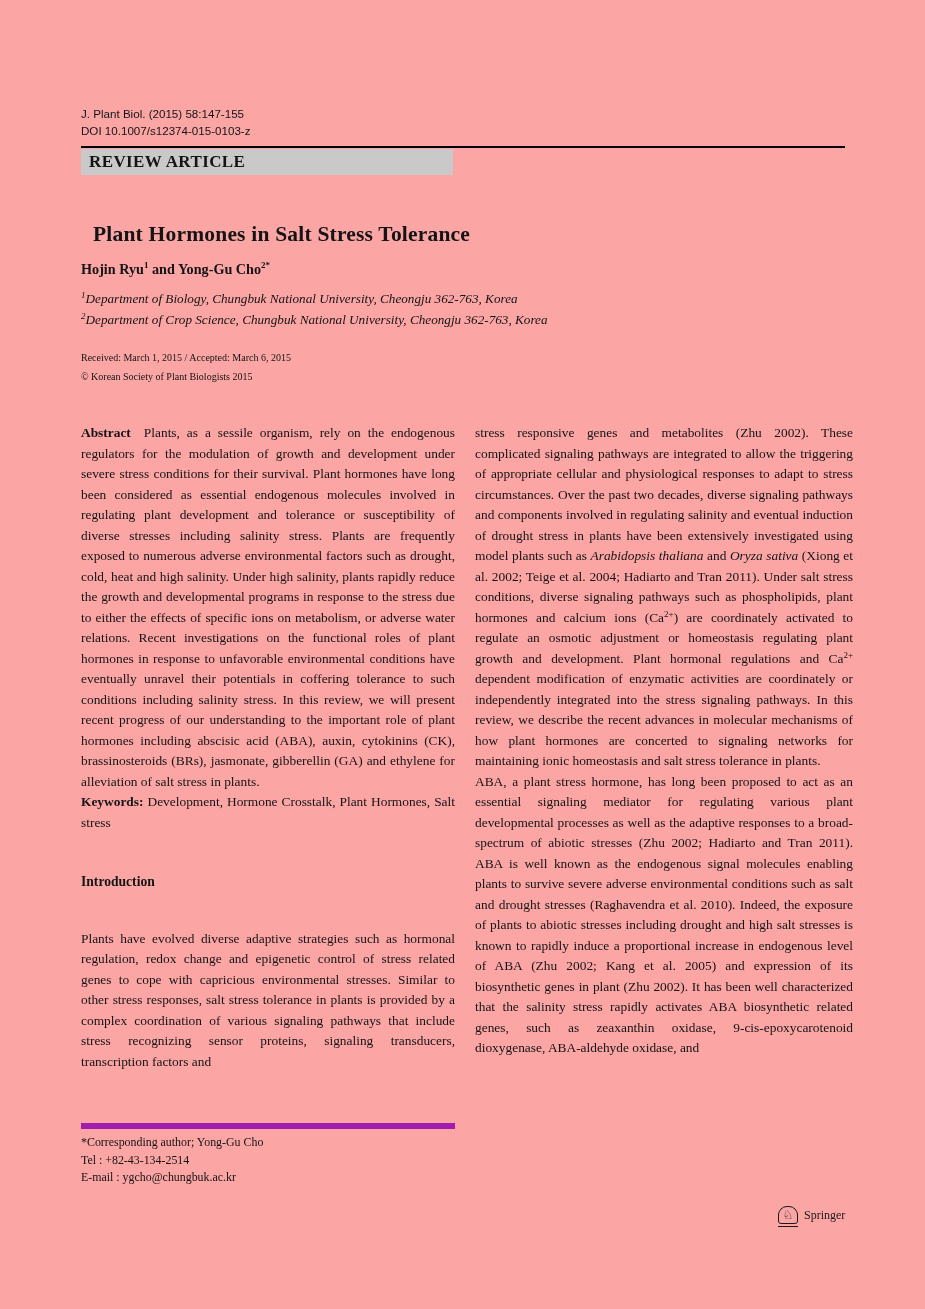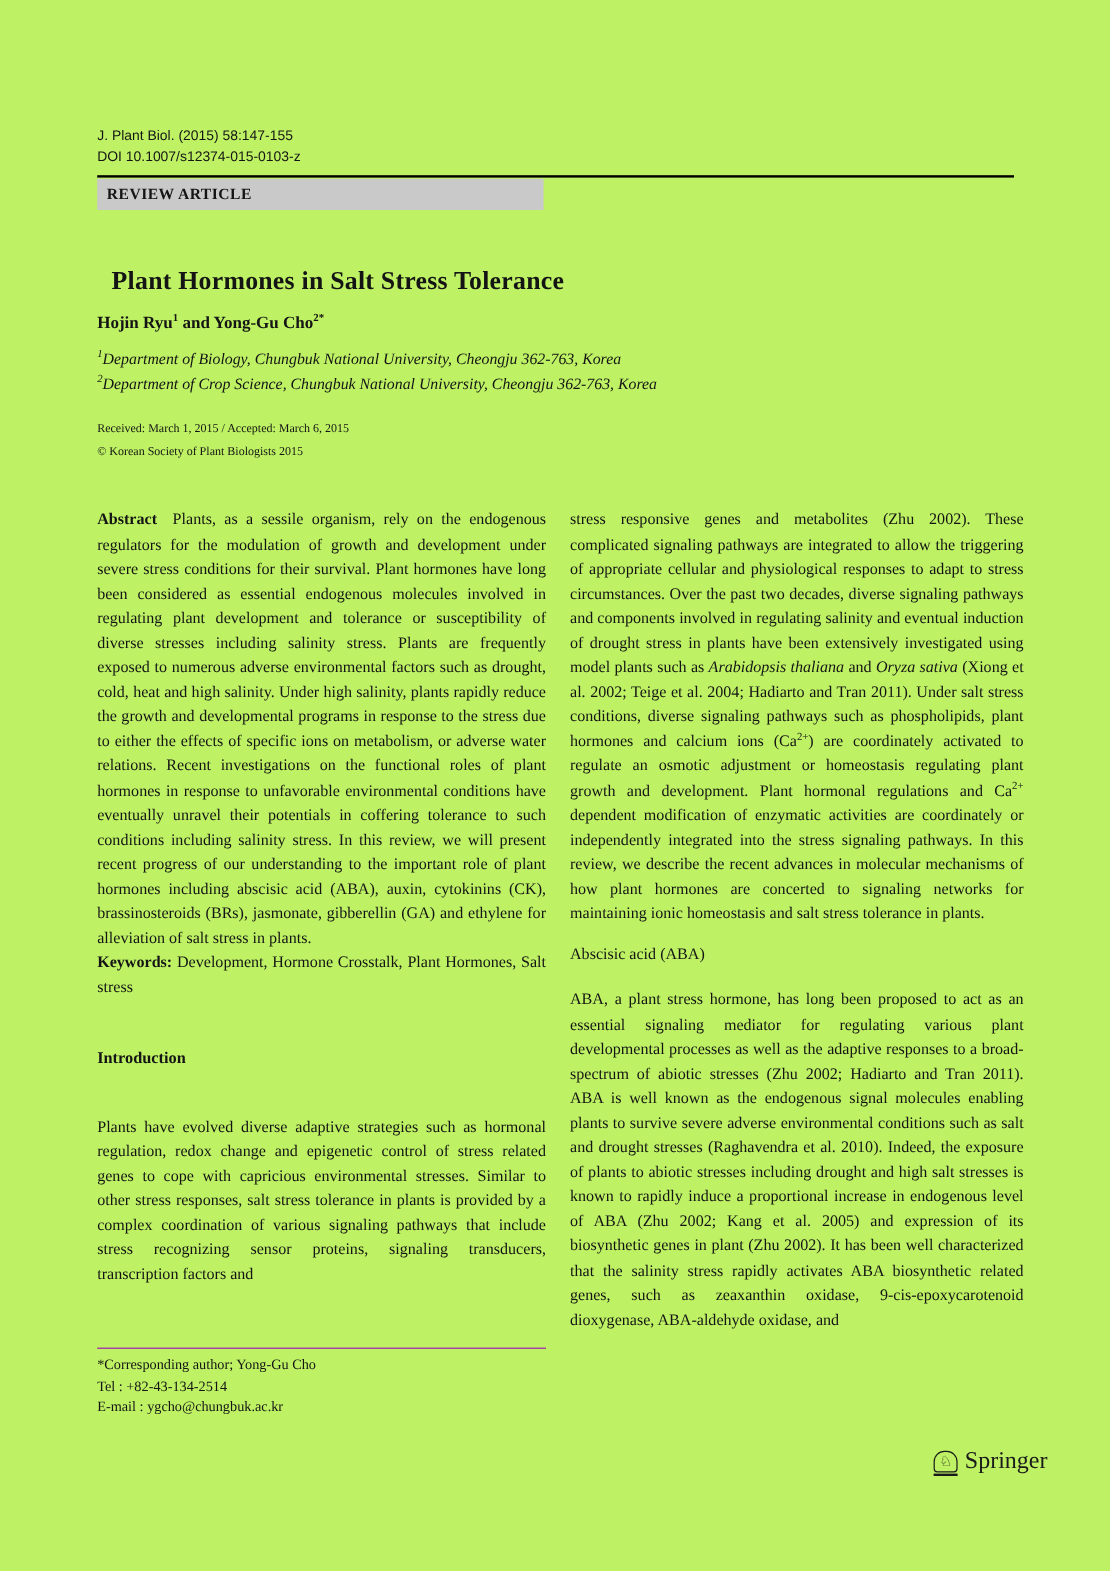--- a/index.html
+++ b/index.html
@@ -1,20 +1,20 @@
 <!DOCTYPE html>
 <html><head>
 <meta charset="utf-8">
 <style>
   html, body { margin: 0; padding: 0; background: #ffffff; }
   .page {
     position: relative;
     width: 925px;
     height: 1309px;
-    background: #bef264;
+    background: #fca5a5;
     font-family: "Liberation Serif", serif;
     color: #141414;
     overflow: hidden;
   }
   .header-block {
     position: absolute;
     left: 81px; top: 106px;
     font-family: "Liberation Sans", sans-serif;
     font-size: 11.6px;
     line-height: 16.5px;
@@ -27,21 +27,21 @@
     background: #000000;
   }
   .review-box {
     position: absolute;
     left: 81px; top: 149px;
     width: 372px; height: 26px;
     display: flex; align-items: center;
   }
   .review-box .rb-label {
     font-weight: bold;
-    font-size: 13px;
+    font-size: 17px;
     letter-spacing: 0.4px;
     padding-left: 8px;
   }
   .paper-title {
     position: absolute;
     left: 81px; top: 210px;
     font-size: 21.5px;
     font-weight: bold;
     letter-spacing: 0.2px;
   }
@@ -87,21 +87,21 @@
   .sub-heading {
     margin-top: 13px;
     margin-bottom: 18px;
     text-align: left;
   }
   .para { margin: 0; }
   .footnote {
     position: absolute;
     left: 81px; top: 1123px;
     width: 374px;
-    border-top: 1px solid #a21caf;
+    border-top: 6px solid #a21caf;
     padding-top: 5px;
     font-size: 11.9px;
     line-height: 17.5px;
     text-align: left;
   }
   .springer-logo {
     position: absolute;
     left: 778px; top: 1206px;
     display: flex;
     align-items: center;
@@ -118,21 +118,21 @@
     color: #1a1a1a;
   }
   .springer-icon::after {
     content: "";
     position: absolute;
     left: -1px; right: -1px; bottom: -4px;
     height: 1.5px;
     background: #1a1a1a;
   }
   .springer-name {
-    font-size: 20px;
+    font-size: 12px;
     color: #1a1a1a;
   }
 </style>
 </head>
 <body>
 
 <div class="page">
 
   <div class="header-block">
     <div>J. Plant Biol. (2015) 58:147-155</div>
@@ -161,21 +161,20 @@
 
   <div class="col col-left">
     <p class="para"><span class="abstract-label">Abstract</span><span>Plants, as a sessile organism, rely on the endogenous regulators for the modulation of growth and development under severe stress conditions for their survival. Plant hormones have long been considered as essential endogenous molecules involved in regulating plant development and tolerance or susceptibility of diverse stresses including salinity stress. Plants are frequently exposed to numerous adverse environmental factors such as drought, cold, heat and high salinity. Under high salinity, plants rapidly reduce the growth and developmental programs in response to the stress due to either the effects of specific ions on metabolism, or adverse water relations. Recent investigations on the functional roles of plant hormones in response to unfavorable environmental conditions have eventually unravel their potentials in coffering tolerance to such conditions including salinity stress. In this review, we will present recent progress of our understanding to the important role of plant hormones including abscisic acid (ABA), auxin, cytokinins (CK), brassinosteroids (BRs), jasmonate, gibberellin (GA) and ethylene for alleviation of salt stress in plants.</span></p>
     <p class="para keywords-block"><span class="kw-label">Keywords:</span><span> Development, Hormone Crosstalk, Plant Hormones, Salt stress</span></p>
     <div class="intro-heading">Introduction</div>
     <p class="para">Plants have evolved diverse adaptive strategies such as hormonal regulation, redox change and epigenetic control of stress related genes to cope with capricious environmental stresses. Similar to other stress responses, salt stress tolerance in plants is provided by a complex coordination of various signaling pathways that include stress recognizing sensor proteins, signaling transducers, transcription factors and</p>
   </div>
 
   <div class="col col-right">
     <p class="para"><span>stress responsive genes and metabolites (Zhu 2002). These complicated signaling pathways are integrated to allow the triggering of appropriate cellular and physiological responses to adapt to stress circumstances. Over the past two decades, diverse signaling pathways and components involved in regulating salinity and eventual induction of drought stress in plants have been extensively investigated using model plants such as </span><i>Arabidopsis thaliana</i><span> and </span><i>Oryza sativa</i><span> (Xiong et al. 2002; Teige et al. 2004; Hadiarto and Tran 2011). Under salt stress conditions, diverse signaling pathways such as phospholipids, plant hormones and calcium ions (Ca</span><sup>2+</sup><span>) are coordinately activated to regulate an osmotic adjustment or homeostasis regulating plant growth and development. Plant hormonal regulations and Ca</span><sup>2+</sup><span> dependent modification of enzymatic activities are coordinately or independently integrated into the stress signaling pathways. In this review, we describe the recent advances in molecular mechanisms of how plant hormones are concerted to signaling networks for maintaining ionic homeostasis and salt stress tolerance in plants.</span></p>
-    <div class="sub-heading">Abscisic acid (ABA)</div>
     <p class="para">ABA, a plant stress hormone, has long been proposed to act as an essential signaling mediator for regulating various plant developmental processes as well as the adaptive responses to a broad-spectrum of abiotic stresses (Zhu 2002; Hadiarto and Tran 2011). ABA is well known as the endogenous signal molecules enabling plants to survive severe adverse environmental conditions such as salt and drought stresses (Raghavendra et al. 2010). Indeed, the exposure of plants to abiotic stresses including drought and high salt stresses is known to rapidly induce a proportional increase in endogenous level of ABA (Zhu 2002; Kang et al. 2005) and expression of its biosynthetic genes in plant (Zhu 2002). It has been well characterized that the salinity stress rapidly activates ABA biosynthetic related genes, such as zeaxanthin oxidase, 9-cis-epoxycarotenoid dioxygenase, ABA-aldehyde oxidase, and</p>
   </div>
 
   <div class="footnote">
     <div>*Corresponding author; Yong-Gu Cho</div>
     <div>Tel : +82-43-134-2514</div>
     <div>E-mail : ygcho@chungbuk.ac.kr</div>
   </div>
 
   <div class="springer-logo">

